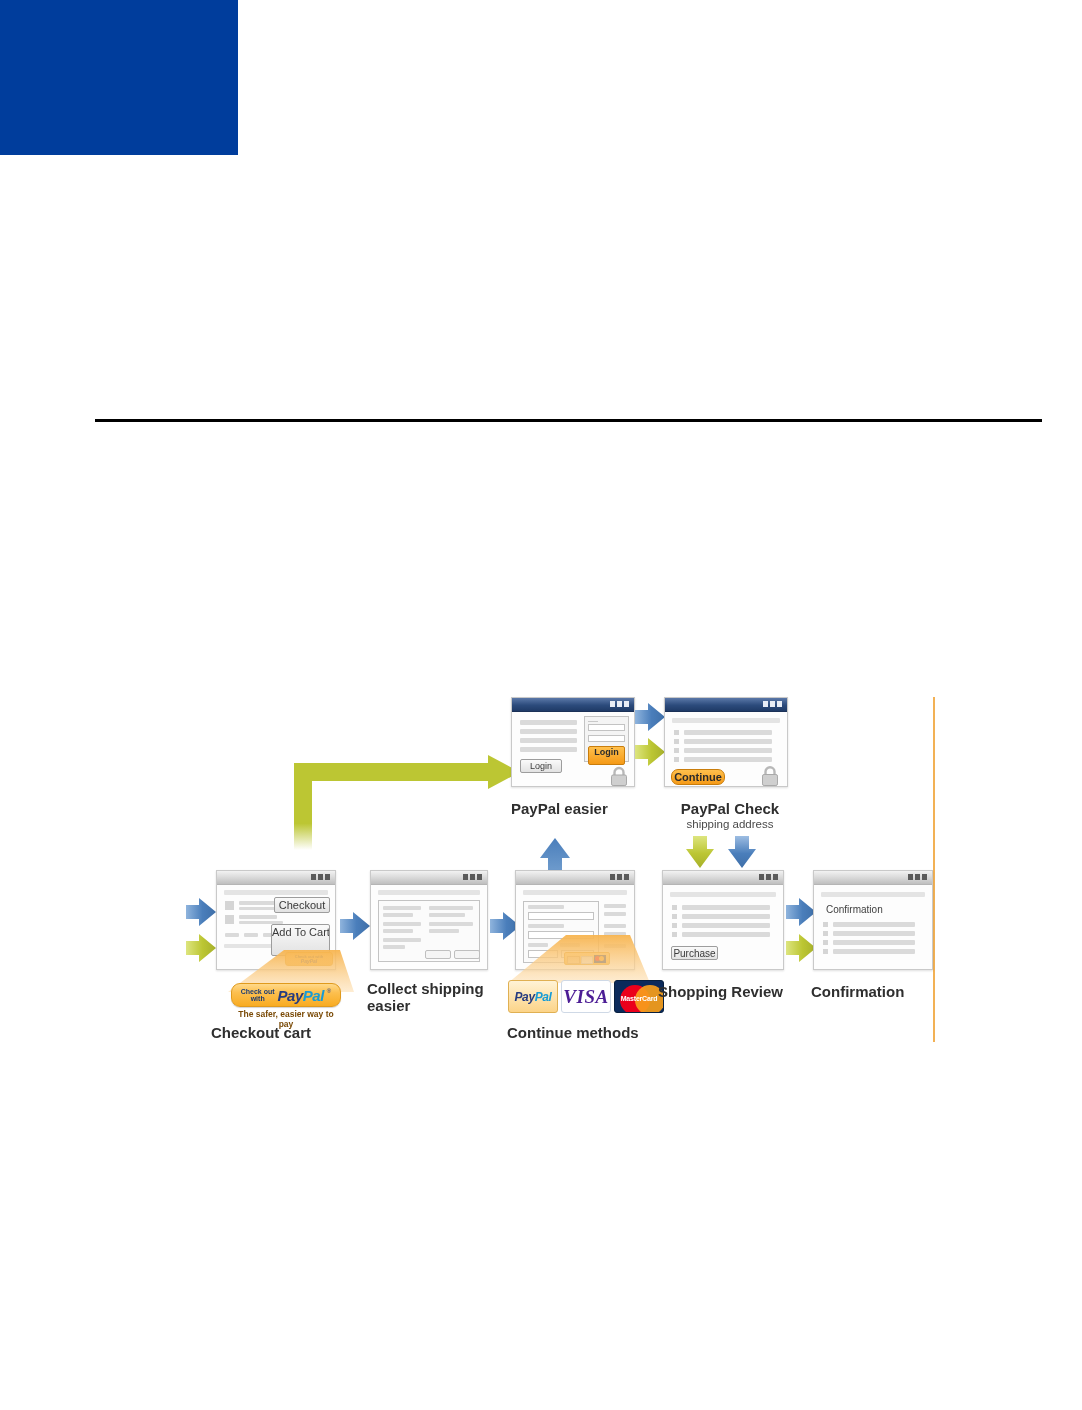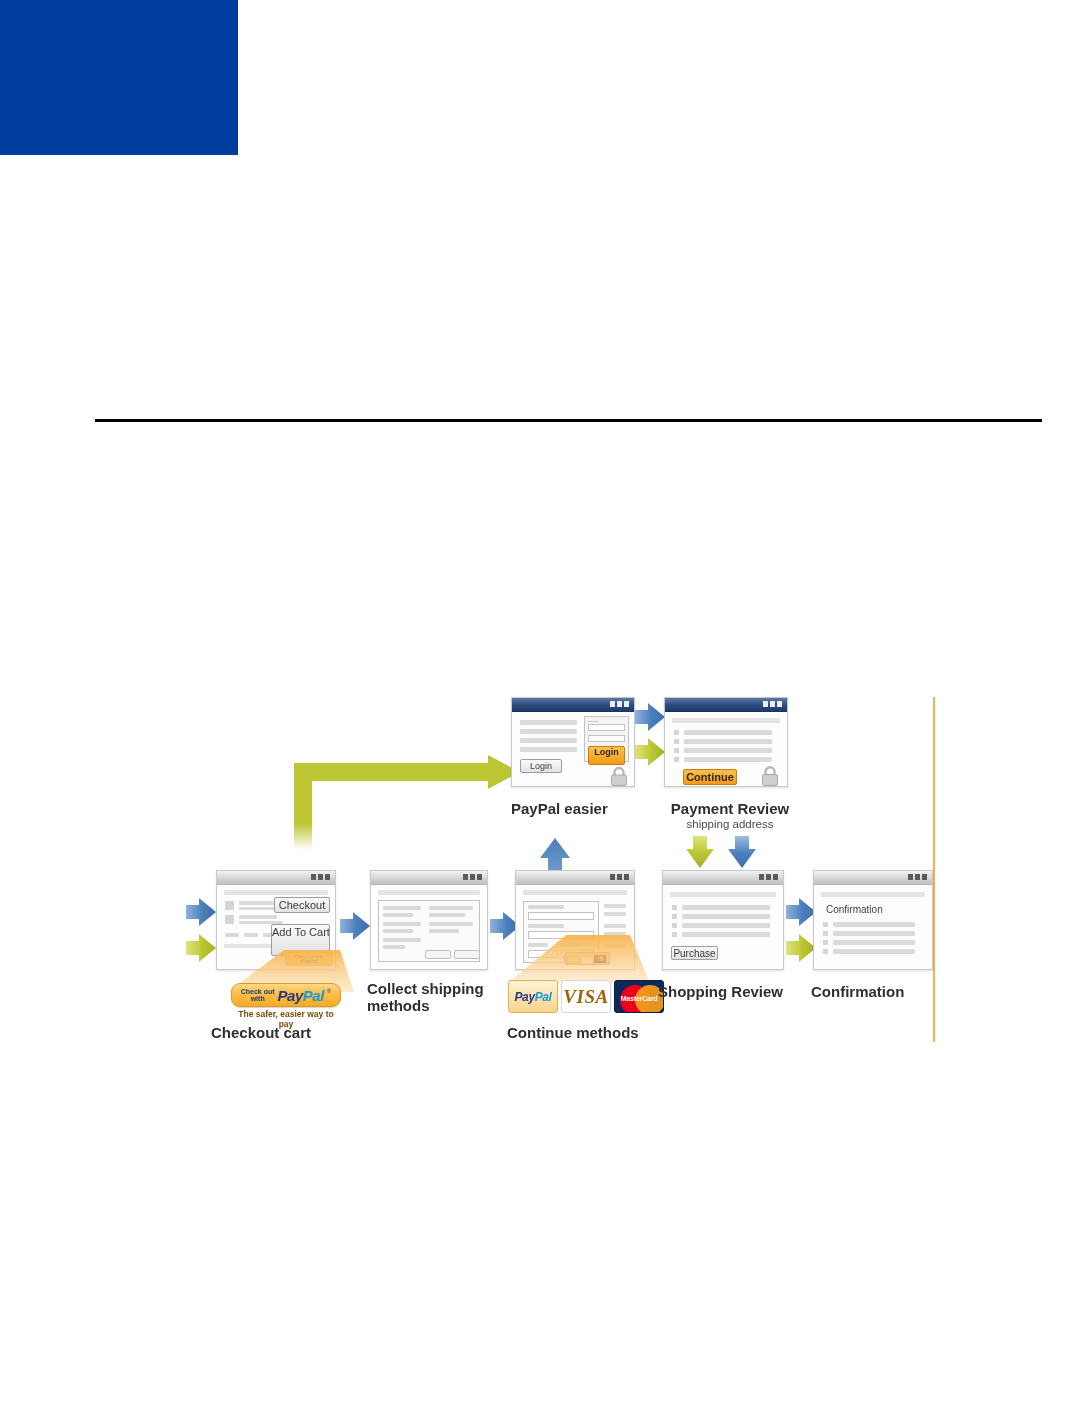--- a/index.html
+++ b/index.html
@@ -114,21 +114,21 @@
     background:linear-gradient(180deg,#fff3d6,#fcd489);
     border:1px solid #e0b052;
     display:flex;align-items:center;justify-content:center;
   }
   .logo-visa{
     background:#ffffff;border:1px solid #cfd9e6;
     display:flex;align-items:center;justify-content:center;
   }
   .visa-word{
     font-family:"Liberation Serif",serif;font-style:italic;font-weight:bold;
-    font-size:19px;color:#a16207;letter-spacing:.5px;
+    font-size:19px;color:#4c1d95;letter-spacing:.5px;
   }
   .logo-mc{
     background:#0b2a5b;border:1px solid #08203f;
     position:relative;overflow:hidden;
   }
   .mc-red{position:absolute;width:30px;height:30px;border-radius:50%;background:#eb001b;left:5px;top:4px;}
   .mc-yellow{position:absolute;width:30px;height:30px;border-radius:50%;background:#f79e1b;left:20px;top:4px;opacity:.92;}
   .mc-text{position:absolute;left:0;right:0;top:14px;text-align:center;font-size:7px;font-weight:bold;color:#fff;z-index:3;letter-spacing:-.2px;}
 
   
@@ -233,31 +233,31 @@
         <div class="bar lt" style="left:7px;top:7px;width:108px;height:5px;"></div>
         <div class="sq" style="left:9px;top:19px;width:5px;height:5px;"></div>
         <div class="bar" style="left:19px;top:19px;width:88px;height:5px;"></div>
         <div class="sq" style="left:9px;top:28px;width:5px;height:5px;"></div>
         <div class="bar" style="left:19px;top:28px;width:88px;height:5px;"></div>
         <div class="sq" style="left:9px;top:37px;width:5px;height:5px;"></div>
         <div class="bar" style="left:19px;top:37px;width:88px;height:5px;"></div>
         <div class="sq" style="left:9px;top:46px;width:5px;height:5px;"></div>
         <div class="bar" style="left:19px;top:46px;width:88px;height:5px;"></div>
 
-        <div class="btn orange" style="left:18px;top:58px;width:54px;height:16px;font-size:11px;line-height:15px;">Continue</div>
+        <div class="btn orange" style="left:6px;top:58px;width:54px;height:16px;font-size:11px;line-height:15px;border-radius:7px;">Continue</div>
 
         <div class="lock" style="left:96px;top:54px;">
           <svg width="18" height="21" viewBox="0 0 18 21">
             <path d="M4.5 9.5 V6.8 a4.5 4.5 0 0 1 9 0 V9.5" fill="none" stroke="#b8b8b8" stroke-width="2.4"></path>
             <rect x="1.5" y="9.5" width="15" height="11" rx="1.6" fill="#cfcfcf" stroke="#a9a9a9" stroke-width="1"></rect>
           </svg>
         </div>
       </div>
     </div>
-    <div class="caption" style="left:664px;top:160px;width:132px;text-align:center;">Payment Review</div>
+    <div class="caption" style="left:664px;top:160px;width:132px;text-align:center;">PayPal Check</div>
     <div class="subcaption" style="left:664px;top:178px;width:132px;">shipping address</div>
 
     <div class="arrow" style="left:686px;top:196px;width:28px;height:32px;">
       <svg width="28" height="32" viewBox="0 0 28 32">
         <defs>
             <linearGradient id="g2" x1="0" y1="0" x2="0" y2="1">
           <stop offset="0" stop-color="#dde57f"></stop>
               <stop offset="0.55" stop-color="#bcc633"></stop>
               <stop offset="1" stop-color="#a6b02b"></stop>
         </linearGradient>
@@ -374,21 +374,21 @@
         <div class="bar" style="left:58px;top:29px;width:36px;height:4px;"></div>
         <div class="bar" style="left:58px;top:38px;width:44px;height:4px;"></div>
         <div class="bar" style="left:58px;top:45px;width:30px;height:4px;"></div>
 
         <div class="btn plain" style="left:54px;top:66px;width:26px;height:9px;"></div>
         <div class="btn plain" style="left:83px;top:66px;width:26px;height:9px;"></div>
       </div>
     </div>
     <div class="caption" style="left:367px;top:340px;width:130px;">
       <span>Collect shipping</span><br>
-      <span>methods</span>
+      <span>easier</span>
     </div>
 
     <div class="arrow" style="left:490px;top:272px;width:30px;height:28px;">
       <svg width="30" height="28" viewBox="0 0 30 28">
         <path d="M0 7 H13 V0 L30 14 L13 28 V21 H0 Z" fill="url(#b1)"></path>
       </svg>
     </div>
 
     <div class="arrow" style="left:540px;top:198px;width:30px;height:34px;">
       <svg width="30" height="34" viewBox="0 0 30 34">

